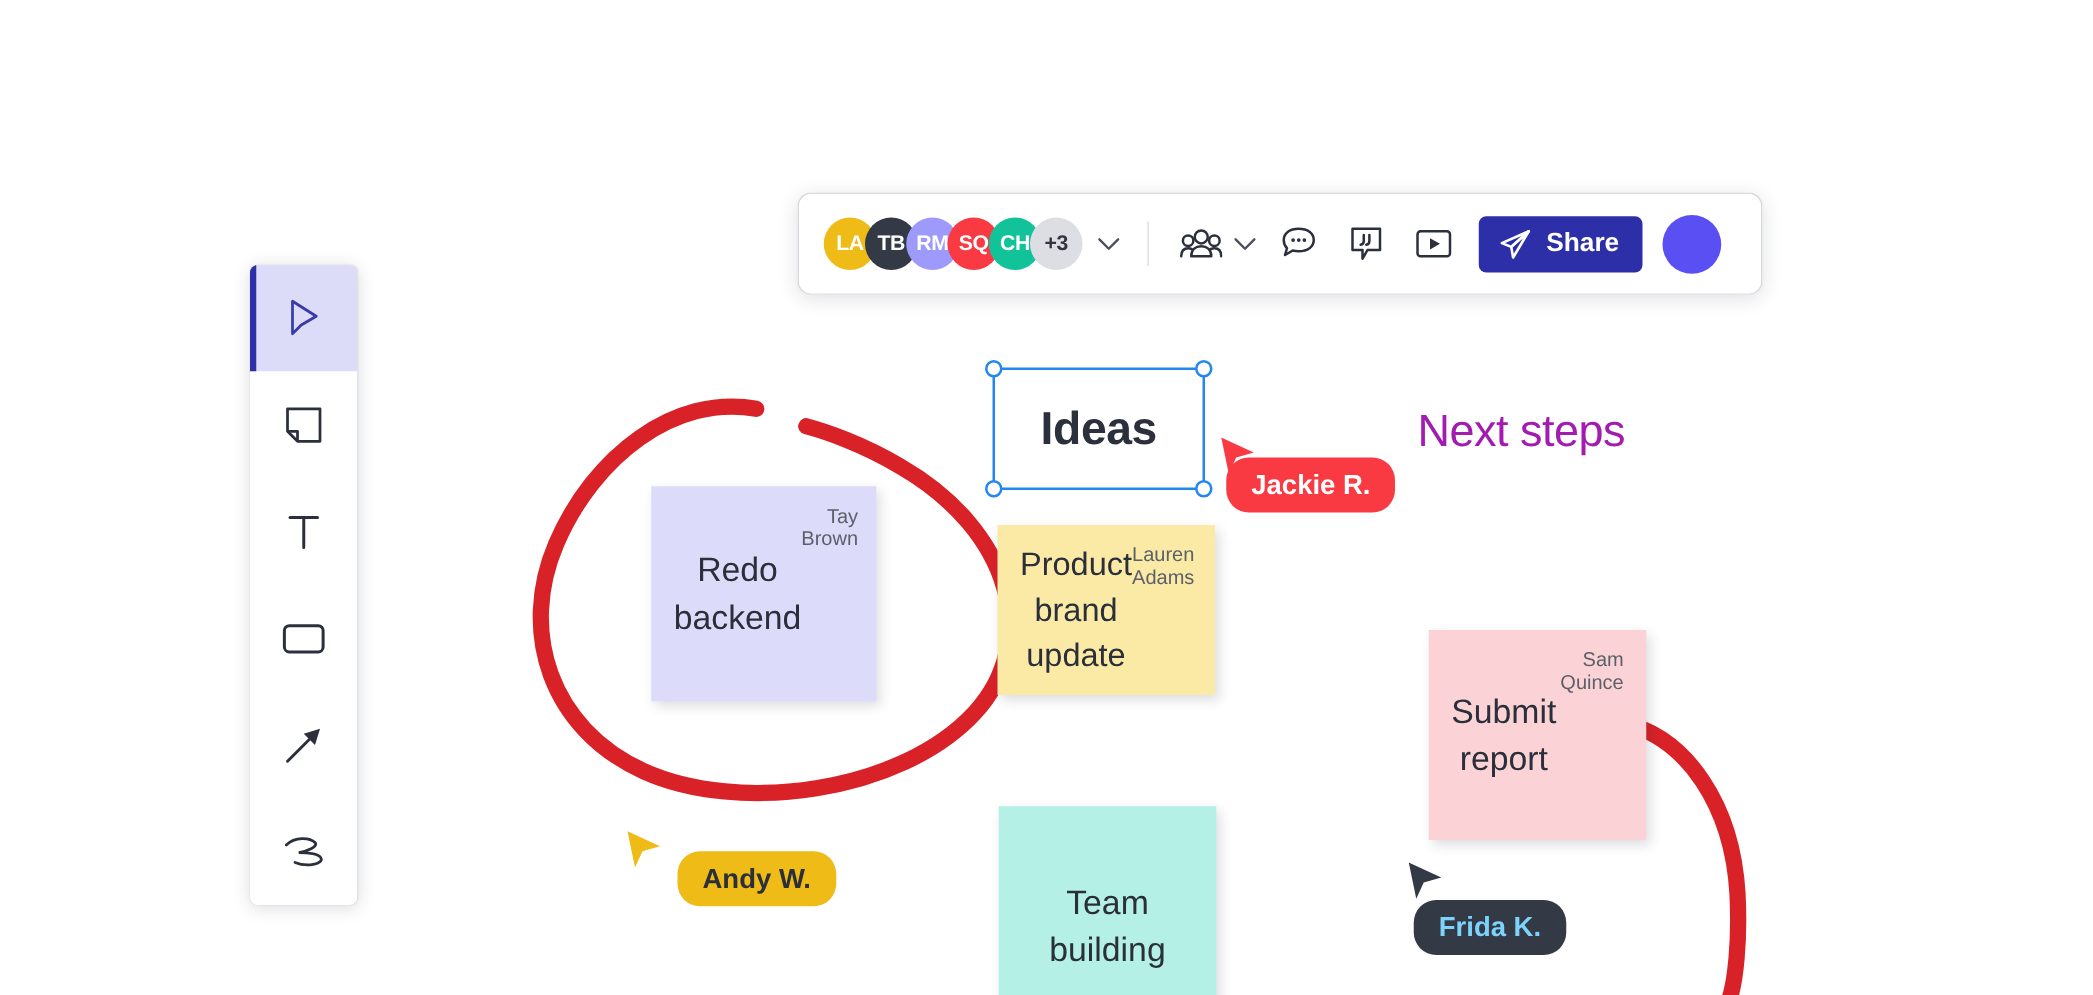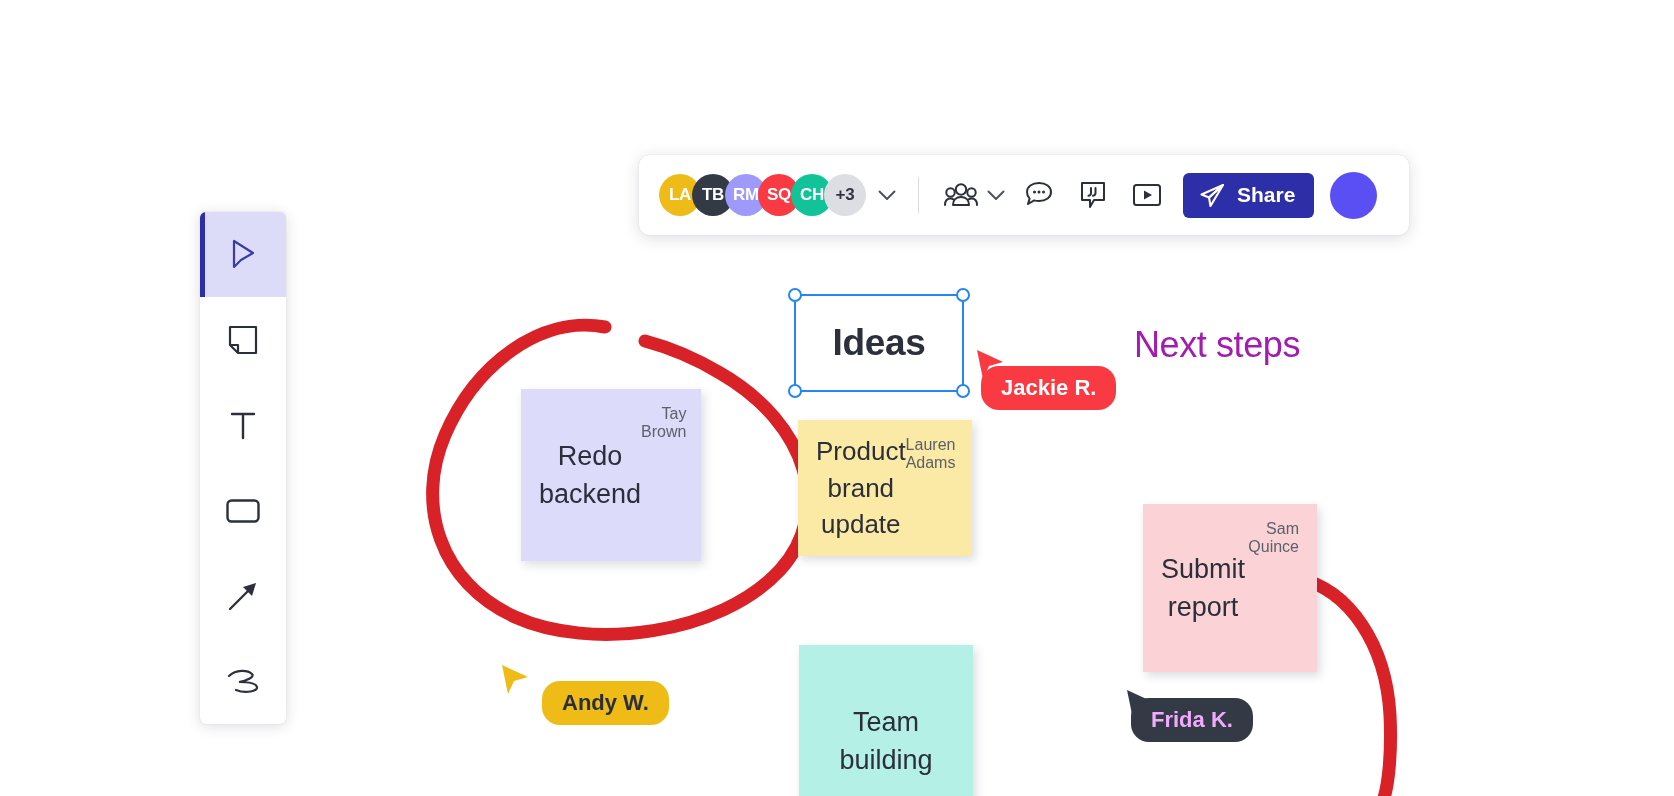--- a/index.html
+++ b/index.html
@@ -247,21 +247,21 @@
     <svg width="30" height="32" viewBox="0 0 30 32" style="position:absolute; left:0; top:0;">
       <path d="M 2 2 L 28 14 L 14 18 L 8 31 Z" fill="#efbb16"></path>
     </svg>
     <div class="label" style="left:6px; top:18px; background:#efbb16; color:#2b2f3a;margin-left:36px;">Andy W.</div>
   </div>
 
   <div class="cursor" style="left:1125px; top:688px;">
     <svg width="30" height="32" viewBox="0 0 30 32" style="position:absolute; left:0; top:0;">
       <path d="M 2 2 L 28 14 L 14 18 L 8 31 Z" fill="#333a46"></path>
     </svg>
-    <div class="label" style="left:6px; top:10px; background:#333a46; color:#f0abfc;">Frida K.</div>
+    <div class="label" style="left:6px; top:32px; background:#333a46; color:#7dd3fc;">Frida K.</div>
   </div>
 
   <div class="toolbar">
     <div class="tool active">
       <svg width="26" height="32" viewBox="0 0 26 32">
         <path d="M 4 2 L 4 28 L 11 21 L 23 14 Z" fill="none" stroke="#3b3ba8" stroke-width="2.2" stroke-linejoin="round"></path>
       </svg>
     </div>
     <div class="tool">
       <svg width="32" height="32" viewBox="0 0 32 32">

